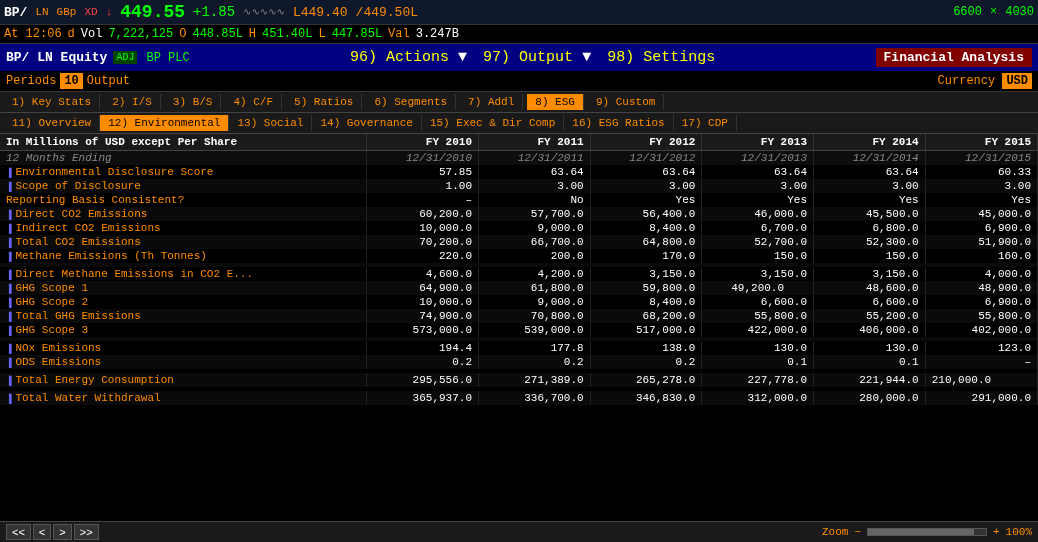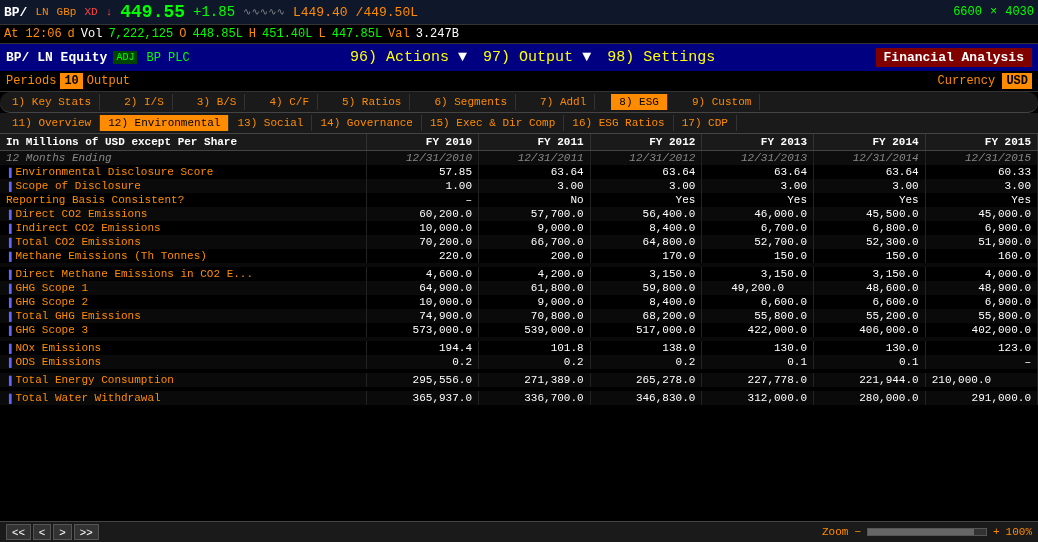--- a/index.html
+++ b/index.html
@@ -90,25 +90,24 @@
       background: #ff8c00;
       color: #000;
       padding: 1px 4px;
       font-weight: bold;
     }
     .tabs-bar {
       background: #1a1a1a;
       padding: 2px 4px;
       display: flex;
       align-items: center;
-      gap: 16px;
+      gap: 4px;
       border-bottom: 1px solid #444;
       flex-wrap: nowrap;
       overflow: hidden;
-      border-radius: 10px;
     }
     .tab {
       color: #ff8c00;
       padding: 2px 8px;
       cursor: pointer;
       white-space: nowrap;
       font-size: 11px;
       border-right: 1px solid #333;
     }
     .tab.active {
@@ -451,21 +450,21 @@
           <td style="color: rgb(255, 255, 255); text-align: right; padding-right: 6px;">422,000.0</td>
           <td style="color: rgb(255, 255, 255); text-align: right; padding-right: 6px;">406,000.0</td>
           <td style="color: rgb(255, 255, 255); text-align: right; padding-right: 6px;">402,000.0</td>
         </tr>
         <tr>
           <td colspan="7" style="height: 4px; padding: 0px;"></td>
         </tr>
         <tr>
           <td style="color: rgb(255, 140, 0); text-align: left; padding-left: 6px;"><span style="color: rgb(102, 102, 255); font-size: 9px; margin-right: 4px;">▐</span><span>NOx Emissions</span></td>
           <td style="color: rgb(255, 255, 255); text-align: right; padding-right: 6px;">194.4</td>
-          <td style="color: rgb(255, 255, 255); text-align: right; padding-right: 6px;">101.8</td>
+          <td style="color: rgb(255, 255, 255); text-align: right; padding-right: 6px;">177.8</td>
           <td style="color: rgb(255, 255, 255); text-align: right; padding-right: 6px;">138.0</td>
           <td style="color: rgb(255, 255, 255); text-align: right; padding-right: 6px;">130.0</td>
           <td style="color: rgb(255, 255, 255); text-align: right; padding-right: 6px;">130.0</td>
           <td style="color: rgb(255, 255, 255); text-align: right; padding-right: 6px;">123.0</td>
         </tr>
         <tr>
           <td style="color: rgb(255, 140, 0); text-align: left; padding-left: 6px; margin-left: 36px;"><span style="color: rgb(102, 102, 255); font-size: 9px; margin-right: 4px;">▐</span><span>ODS Emissions</span></td>
           <td style="color: rgb(255, 255, 255); text-align: right; padding-right: 6px;">0.2</td>
           <td style="color: rgb(255, 255, 255); text-align: right; padding-right: 6px;">0.2</td>
           <td style="color: rgb(255, 255, 255); text-align: right; padding-right: 6px;">0.2</td>

